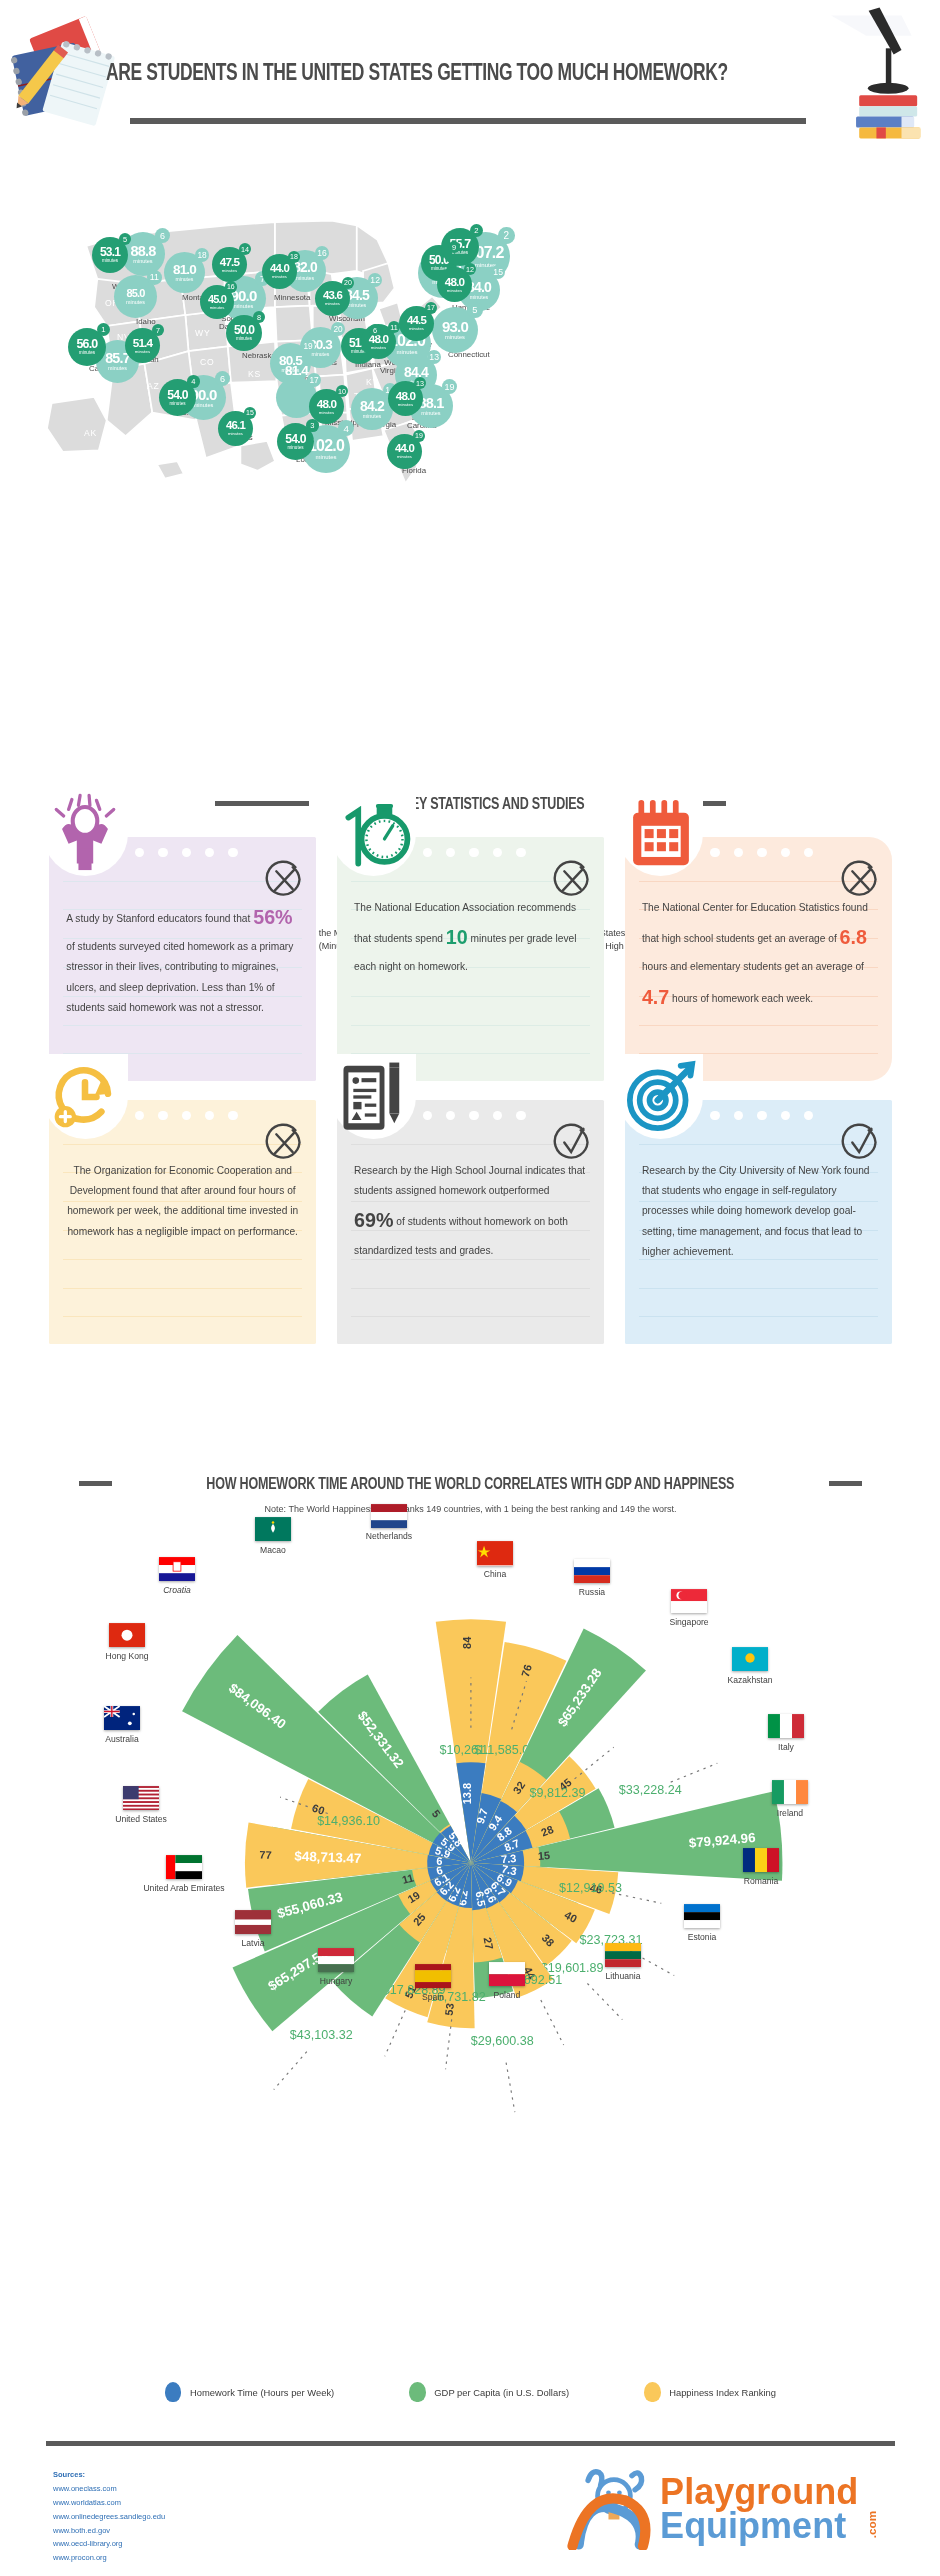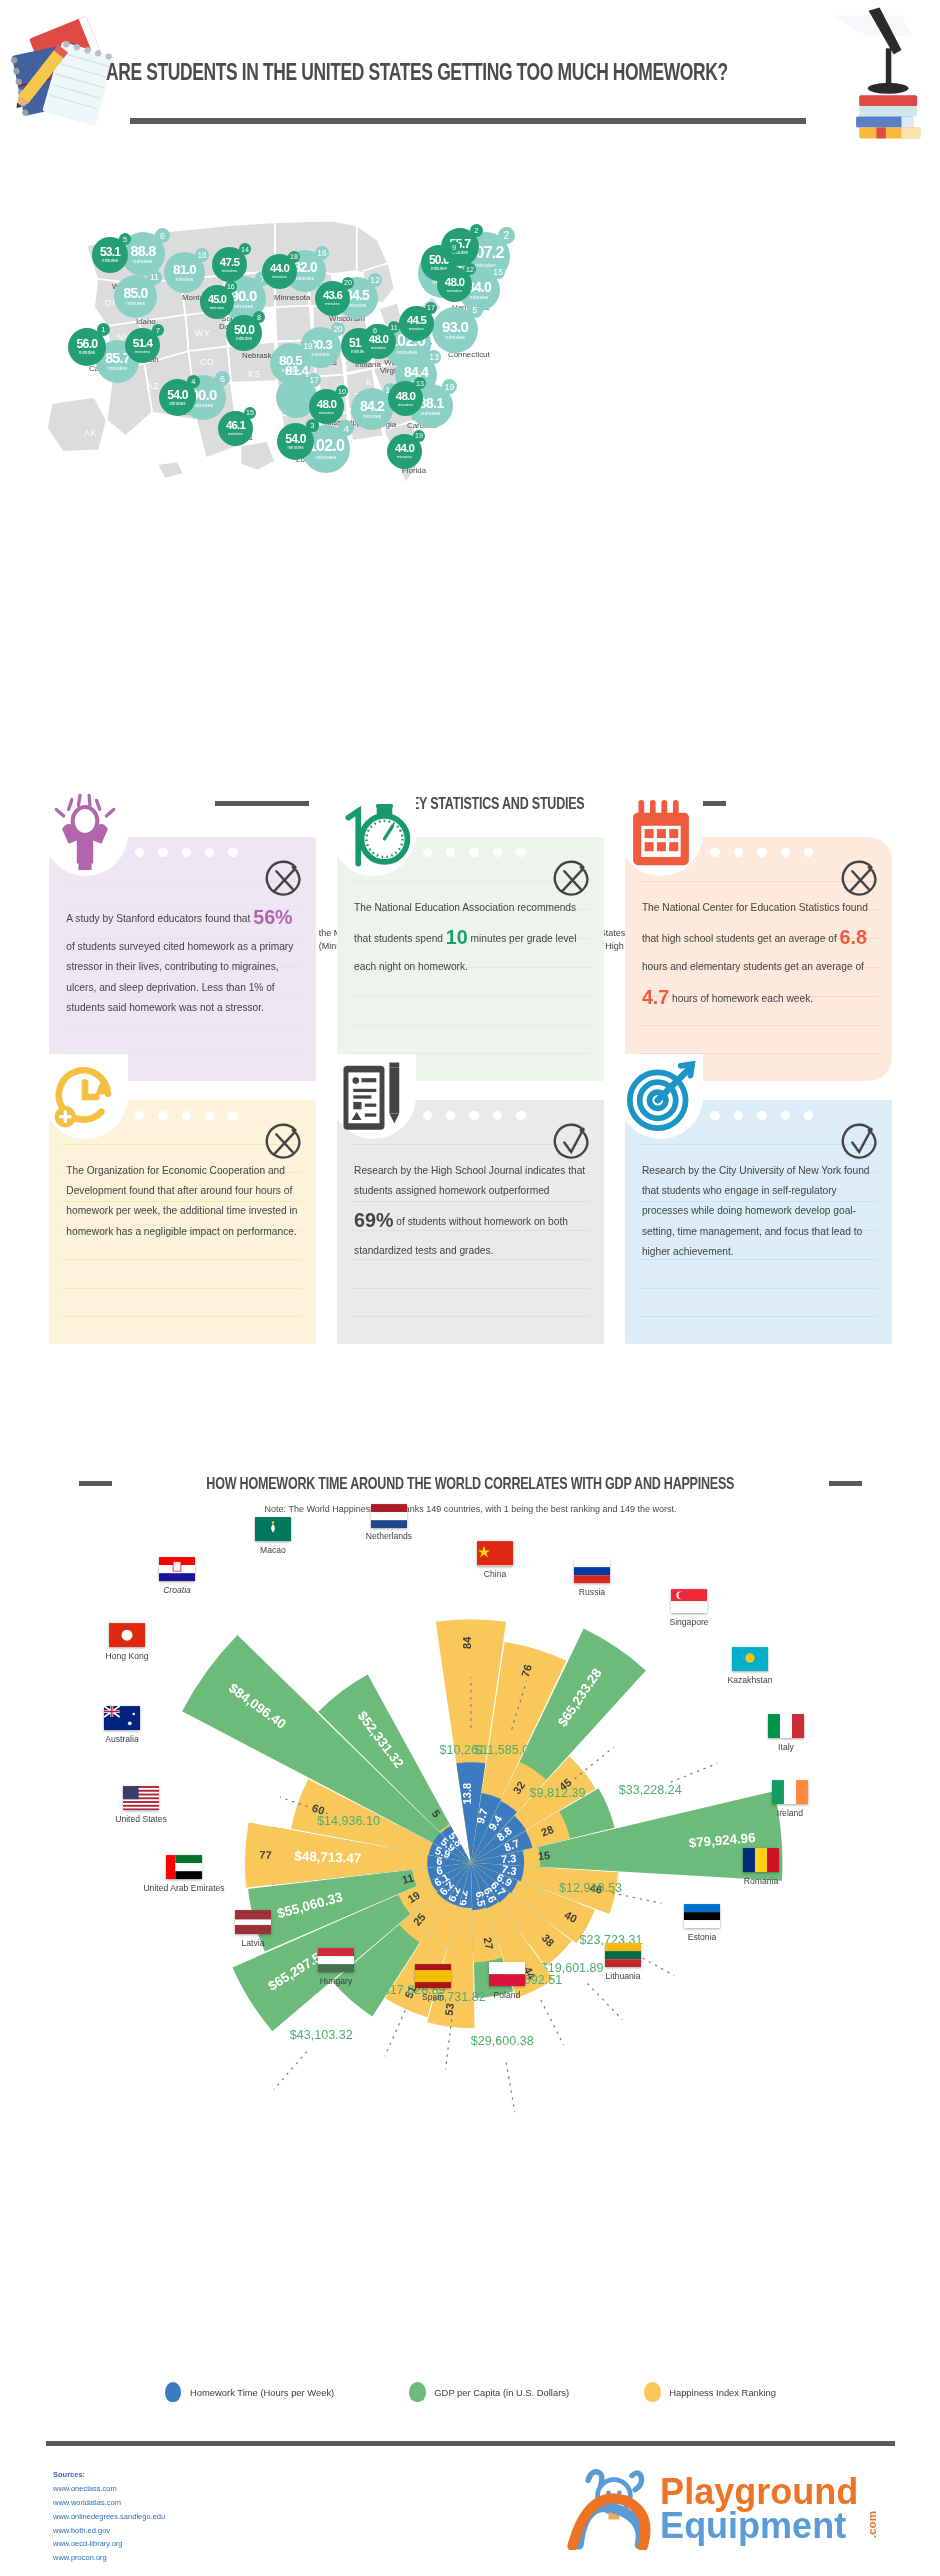--- a/index.html
+++ b/index.html
@@ -73,21 +73,21 @@
   .card .lines { position:absolute; left:14px; right:14px; top:44px; bottom:12.6px; }
   .card .lines i { display:block; height:0.8px; margin-bottom:28px; opacity:.55; }
   .card .body { position:relative; font-size:10.2px; line-height:2.0; color:#434343; z-index:3; }
   .card .big { font-size:19.7px; font-weight:700; vertical-align:-1.6px; }
   .card .icon { position:absolute; left:-4.7px; top:-44px; width:82px; height:82px; z-index:4; }
   .card .iconbg { position:absolute; left:-6.3px; top:-46px; width:85px; height:85px; background:#fff; border-radius:0 0 44px 44px; z-index:3;}
   .card .mark { position:absolute; right:11px; top:22px; width:41px; height:41px; z-index:5; }
   .c-purple { background:#eee6f3; } .c-purple .lines i{ background:#cfe6ea; }
   .c-green  { background:#edf4ec; } .c-green  .lines i{ background:#cfe6e0; }
   .c-orange { background:#fdeadd;border-radius:23px; } .c-orange .lines i{ background:#f6c7ab; }
-  .c-yellow { background:#fdf2da; } .c-yellow .lines i{ background:#f7dca6; }
+  .c-yellow { background:#fdf2da;text-align:center; } .c-yellow .lines i{ background:#f7dca6; }
   .c-grey   { background:#eaeaea; } .c-grey   .lines i{ background:#d4d4d4; }
   .c-blue   { background:#dcedf8; } .c-blue   .lines i{ background:#bcd8ea; }
   .hl-purple{color:#b264ad;} .hl-green{color:#1d9e6e;} .hl-orange{color:#ef5b3c;} .hl-dark{color:#444;}
 
   
   .world { position:absolute; top:1474px; left:0; width:941px; }
   .note { text-align:center; font-size:9px; color:#4a4a4a; margin-top:11px; }
   .rose { position:relative; width:941px; height:786px; margin-top:3.1px; }
   .flagbox { position:absolute; text-align:center; width:86px; }
   .flagbox .fl { width:36px; height:24.4px; margin:0 auto; display:block;
@@ -278,21 +278,21 @@
         <span class="v" style="font-size:14.5px">88.8</span>
         <span class="u" style="font-size:5.5px;margin-top:0.8px">minutes</span>
       </div>
       <div class="rankdot hs" style="width: 15px; height: 15px; left: 155px; top: 75px; font-size: 9px; z-index: 11;">6</div>
       <div class="bubble hs" style="left: 164px; top: 99px; width: 41px; height: 41px; z-index: 10;">
         <span class="v" style="font-size:13.5px">81.0</span>
         <span class="u" style="font-size:5.1px;margin-top:0.8px">minutes</span>
       </div>
       <div class="rankdot hs" style="width: 14px; height: 14px; left: 195px; top: 95px; font-size: 8.3px; z-index: 11;">18</div>
       <div class="bubble hs" style="left: 114px; top: 122px; width: 43px; height: 43px; z-index: 10;">
-        <span class="v" style="font-size:14px">85.0</span>
+        <span class="v" style="font-size:11px">85.0</span>
         <span class="u" style="font-size:5.4px;margin-top:0.8px">minutes</span>
       </div>
       <div class="rankdot hs" style="width: 14.7px; height: 14.7px; left: 147px; top: 117px; font-size: 8.8px; z-index: 11;">11</div>
       <div class="bubble elem" style="left: 68px; top: 175px; width: 38px; height: 38px; z-index: 20;">
         <span class="v" style="font-size:12.4px">56.0</span>
         <span class="u" style="font-size:4.7px;margin-top:0.8px">minutes</span>
       </div>
       <div class="rankdot elem" style="width: 13px; height: 13px; left: 97px; top: 170px; font-size: 7.7px; z-index: 21;">1</div>
       <div class="bubble hs" style="left: 96px; top: 187px; width: 43px; height: 43px; z-index: 10;">
         <span class="v" style="font-size:14.3px">85.7</span>

